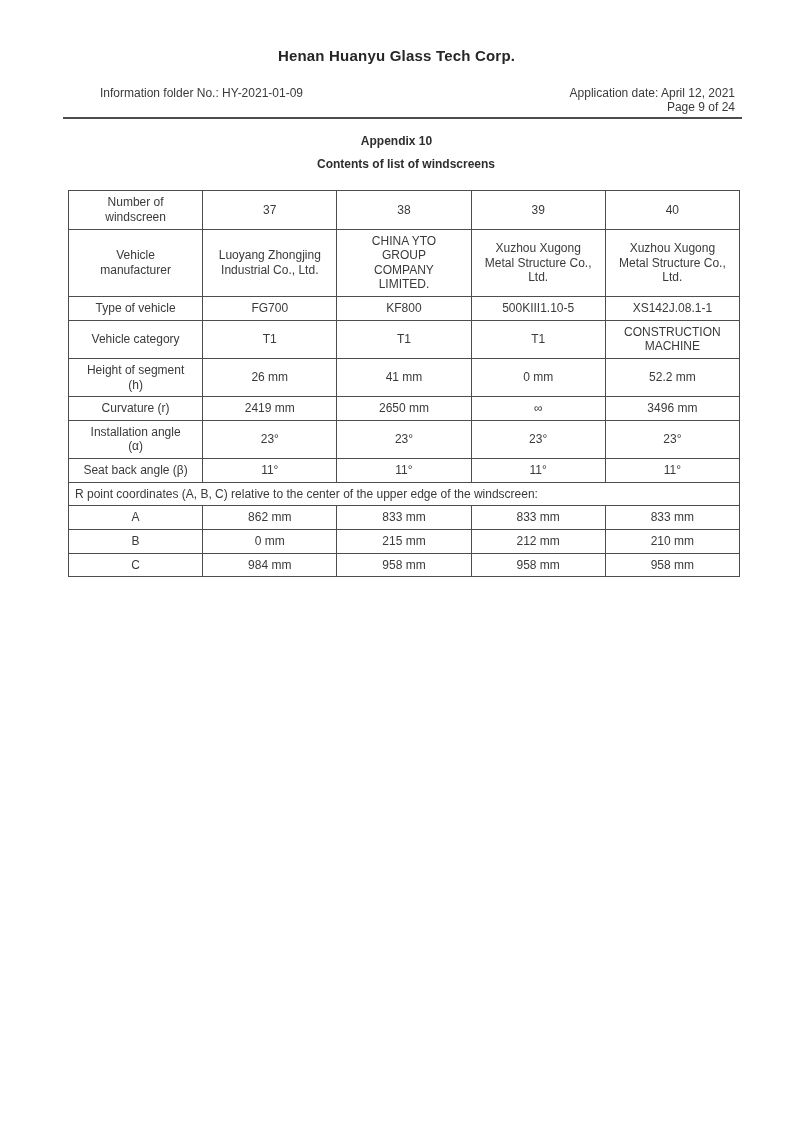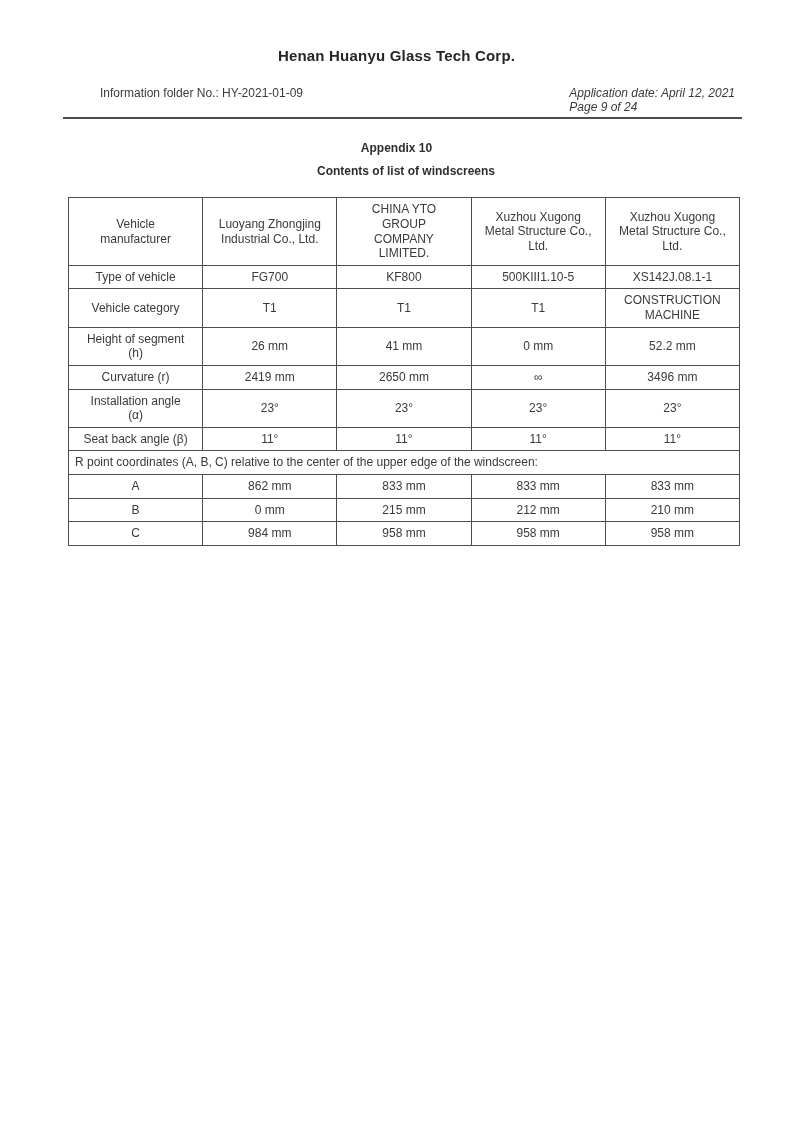--- a/index.html
+++ b/index.html
@@ -29,30 +29,29 @@
   }
   .meta {
     display: flex;
     justify-content: space-between;
     align-items: flex-start;
     margin: 22px 58px 0 100px;
     font-size: 12px;
     line-height: 1.18;
   }
   .meta-right {
-    text-align: left;
-    font-style: italic;
+    text-align: right;
   }
   .rule {
     height: 0;
     border-top: 2px solid #4d4d4d;
     margin: 3px 51px 0 63px;
   }
   .appendix {
-    margin-top: 22px;
+    margin-top: 15px;
     text-align: center;
     font-size: 12px;
     font-weight: bold;
     color: #2e2e2e;
   }
   .subtitle {
     margin-top: 9px;
     text-align: center;
     font-size: 12px;
     font-weight: bold;
@@ -104,20 +103,28 @@
 
   <table class="spec-table">
     <colgroup>
         <col>
         <col>
         <col>
         <col>
         <col>
       </colgroup>
     <tbody>
+      <tr>
+        <td>Number of
+windscreen</td>
+        <td>37</td>
+        <td>38</td>
+        <td>39</td>
+        <td>40</td>
+      </tr>
       <tr>
         <td>Vehicle
 manufacturer</td>
         <td>Luoyang Zhongjing
 Industrial Co., Ltd.</td>
         <td>CHINA YTO
 GROUP
 COMPANY
 LIMITED.</td>
         <td>Xuzhou Xugong

